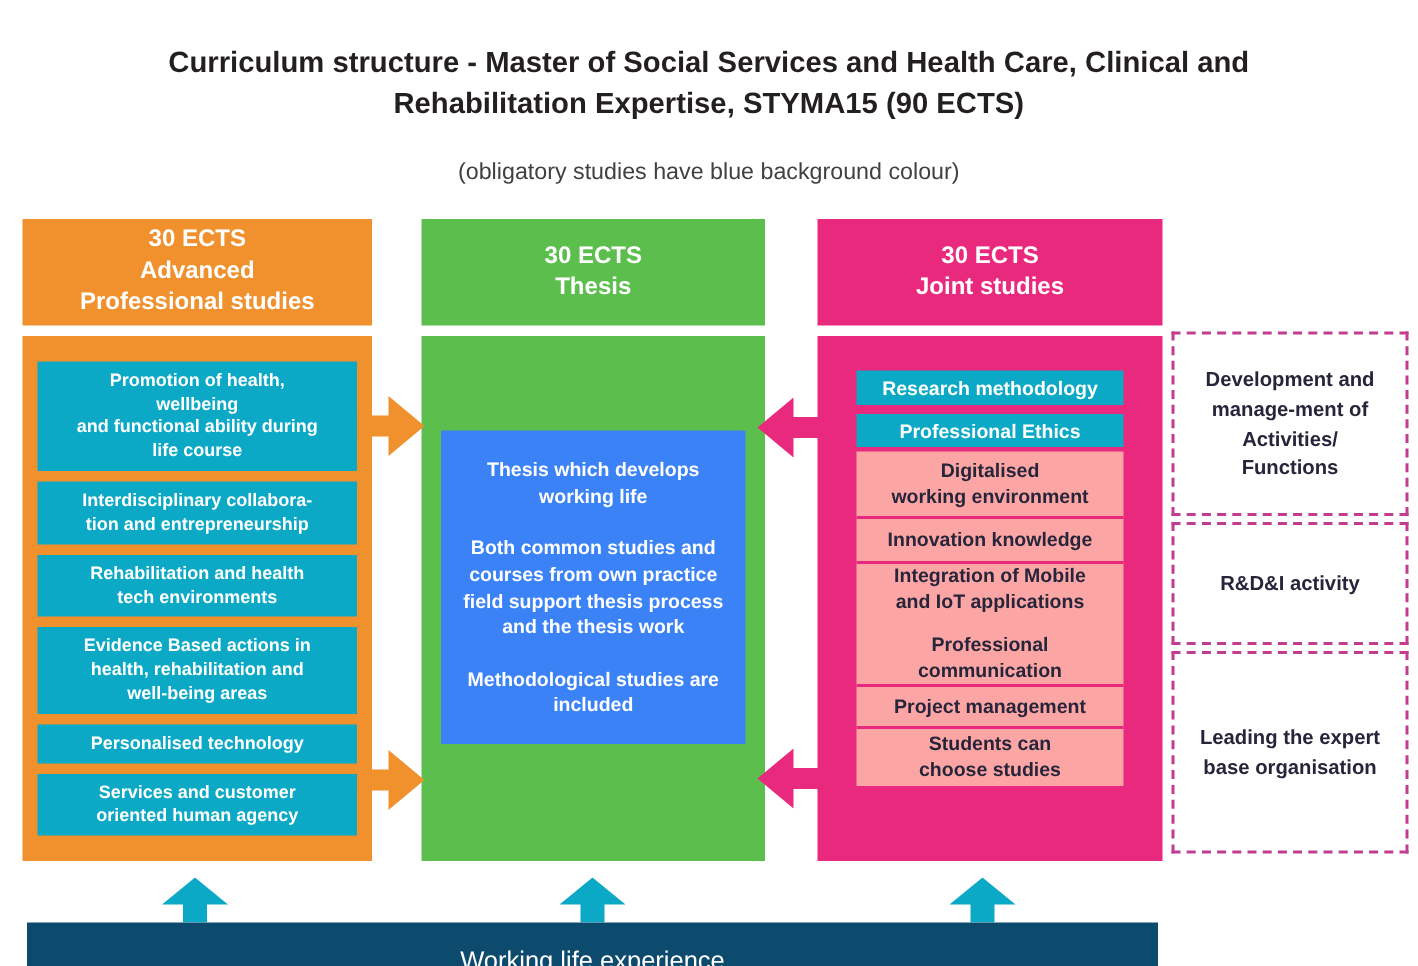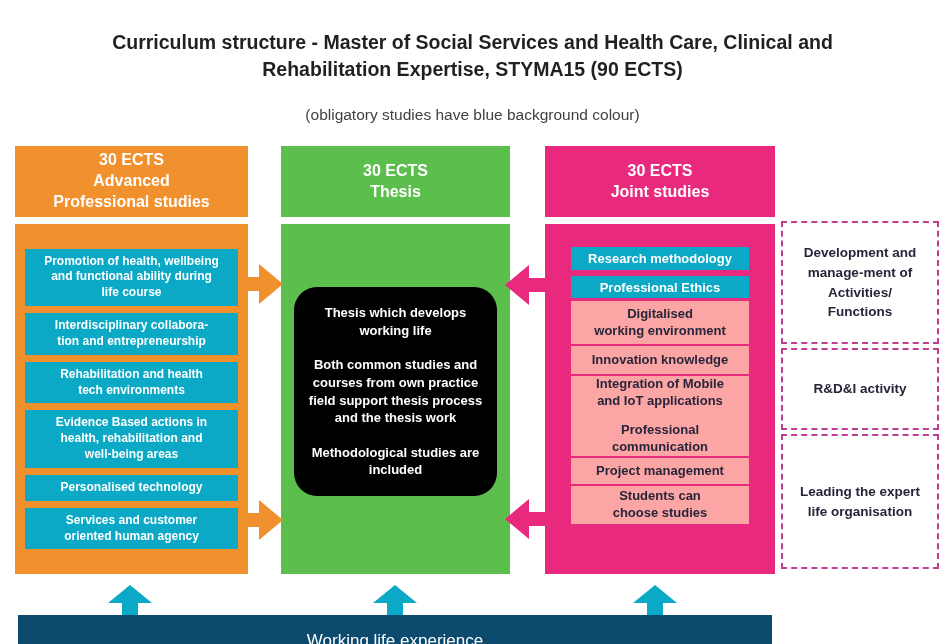--- a/index.html
+++ b/index.html
@@ -22,26 +22,26 @@
   .pink{background:#E9297E;}
 
   .col1{left:15px;width:233px;}
   .col2{left:281px;width:229px;}
   .col3{left:545px;width:230px;}
 
   .col1-body{display:flex;flex-direction:column;justify-content:center;
              gap:7px;padding:0 10px;box-sizing:border-box;}
   .course-box{background:#0BA9C5;color:#fff;font-weight:bold;font-size:12px;
               line-height:1.32;text-align:center;display:flex;align-items:center;
-              justify-content:center;padding:5px 4px;}
+              justify-content:center;padding:5px 20px;}
 
   .thesis-box{position:absolute;left:13px;right:13px;top:63px;height:209px;
-              background:#000000;display:flex;flex-direction:column;align-items:center;
+              background:#3b82f6;display:flex;flex-direction:column;align-items:center;
               justify-content:center;gap:17px;color:#fff;font-weight:bold;
-              font-size:13px;line-height:1.35;text-align:center;padding:0 8px;box-sizing:border-box;border-radius:23px;}
+              font-size:13px;line-height:1.35;text-align:center;padding:0 8px;box-sizing:border-box;}
 
   .col3-body{padding:23px 26px 0;box-sizing:border-box;}
   .oblig-box{background:#0BA9C5;color:#fff;font-weight:bold;font-size:13px;
              display:flex;align-items:center;justify-content:center;text-align:center;}
   .oblig-1{height:23px;margin-bottom:6px;}
   .oblig-2{height:22px;margin-bottom:3px;}
   .white-section{background:#fca5a5;}
   .white-row{display:flex;flex-direction:column;align-items:center;justify-content:center;
              text-align:center;color:#27253A;font-weight:bold;font-size:13px;
              line-height:1.3;border-bottom:2px solid #E9297E;}
@@ -125,21 +125,21 @@
 choose studies</div>
     </div>
   </div>
 
   <div class="side-panel sp1 pre">Development and
 manage-ment of
 Activities/
 Functions</div>
   <div class="side-panel sp2 pre">R&amp;D&amp;I activity</div>
   <div class="side-panel sp3 pre">Leading the expert
-life organisation</div>
+base organisation</div>
 
   <svg class="arr" style="left:239px;top:240px;" width="44" height="40">
     <polygon points="0,13 20,13 20,0 44,20 20,40 20,27 0,27" fill="#F0912D"></polygon>
   </svg>
   <svg class="arr" style="left:239px;top:476px;" width="44" height="40">
     <polygon points="0,13 20,13 20,0 44,20 20,40 20,27 0,27" fill="#F0912D"></polygon>
   </svg>
   <svg class="arr" style="left:505px;top:241px;" width="42" height="40">
     <polygon points="42,13 24,13 24,0 0,20 24,40 24,27 42,27" fill="#E9297E"></polygon>
   </svg>

